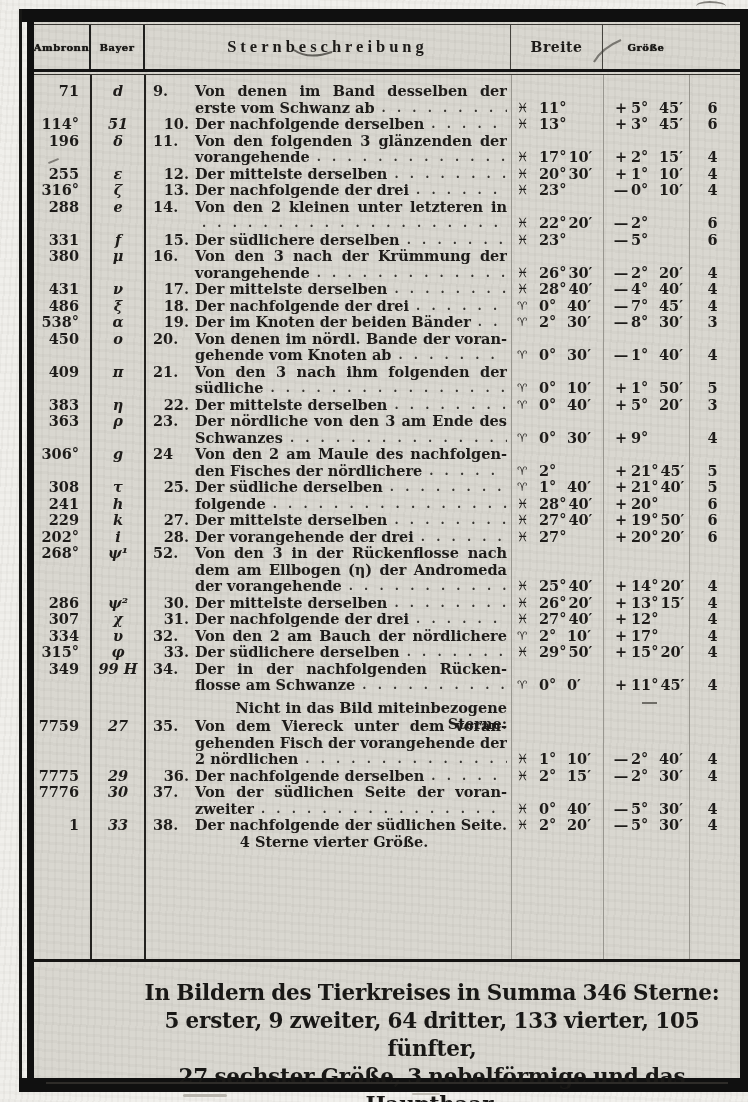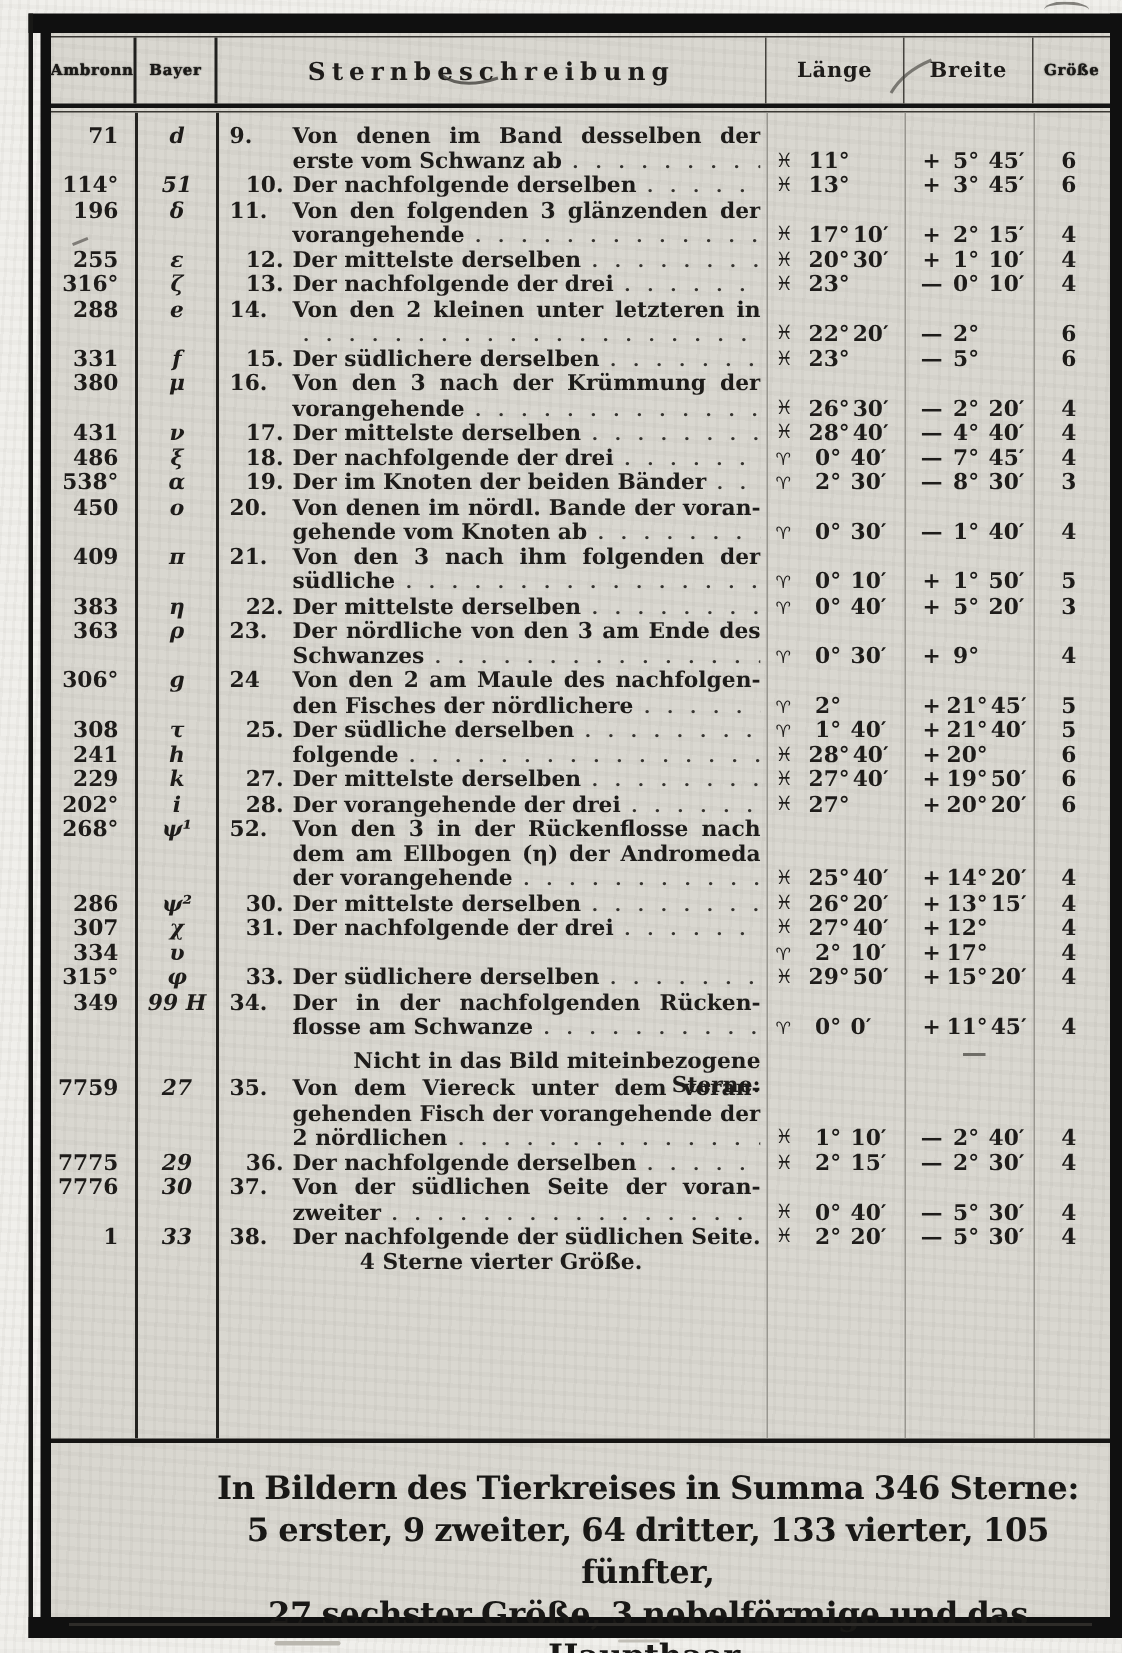--- a/index.html
+++ b/index.html
@@ -25,21 +25,21 @@
   .paper{position:absolute;left:15px;top:13px;width:706px;height:1056px;background:#d9d7d0;
     background-image:
       repeating-linear-gradient(91deg, rgba(90,86,78,.045) 0 2px, transparent 2px 7px),
       repeating-linear-gradient(4deg, rgba(90,86,78,.04) 0 3px, transparent 3px 9px);
   }
   
   .thead{display:grid;grid-template-columns:57px 54px 366px 92px 86px 51px;
     height:44px;align-items:center;border-top:1px solid #3c3a36;margin-top:2px;}
   .th{font-weight:bold;text-align:center;height:100%;display:flex;align-items:center;justify-content:center;}
   .th-small{font-size:10px;letter-spacing:.5px;color:#1b1a18;text-shadow:0 0 1px #33312d,0 0 .5px #33312d;}
-  .th-main{font-size:16.5px;letter-spacing:4px;}
+  .th-main{font-size:16.5px;letter-spacing:4px;font-family:Liberation Serif, serif;}
   .th-mid{font-size:14px;letter-spacing:.5px;}
   .bdark{border-right:2px solid #20201e;}
   .bthin{border-right:1px solid #45433e;}
   .rule-thick{height:3px;background:#141414;}
   .rule-gap{height:2px;}
   .rule-thin{height:1px;background:#3a3833;}
   
   .tbody{position:relative;height:884px;overflow:hidden;padding-top:8px;box-sizing:border-box;}
   .vdiv{position:absolute;top:0;bottom:0;}
   .vd1{left:56px;width:2px;background:#23221f;}
@@ -56,21 +56,21 @@
   .c-brt{grid-column:5;align-self:end;display:flex;height:16.5px;line-height:16.5px;padding-left:8px;}
   .c-grs{grid-column:6;align-self:end;text-align:center;height:16.5px;line-height:16.5px;padding-right:4px;}
   .vf .c-lng,.vf .c-brt,.vf .c-grs{align-self:start;}
   .dline{display:flex;height:16.5px;line-height:16.5px;white-space:nowrap;overflow:hidden;}
   .dline.jst{display:block;text-align:justify;text-align-last:justify;white-space:normal;}
   .num{display:inline-block;flex:0 0 36px;width:36px;text-align:right;margin-right:6px;}
   .dline.cont{padding-left:42px;}
   .lead{flex:1 1 auto;overflow:hidden;letter-spacing:3.5px;padding-left:7px;color:#35332f;font-size:12px;}
   .zsign{flex:0 0 22px;font-family:"DejaVu Sans",sans-serif;font-size:13px;}
   .zsign.sA{font-size:11.5px;}
-  .vd-deg{flex:0 0 26px;text-align:center;}
+  .vd-deg{flex:0 0 26px;text-align:left;}
   .vm-min{padding-left:2px;}
   .bsn{flex:0 0 20px;text-align:center;}
   .sumline{height:16.5px;line-height:16.5px;text-align:center;padding-left:28px;}
   .heading{height:16.5px;line-height:16.5px;text-align:right;padding-left:20px;margin-top:6px;margin-bottom:2px;}
   .tailline{height:16.5px;line-height:16.5px;text-align:center;padding-left:8px;}
   .stray{position:absolute;left:608px;top:8px;width:15px;height:2px;background:#6e6c66;}
   
   .botrule{height:3px;background:#151413;}
   .fbox{position:relative;height:114px;}
   .ftext{margin-top:17px;margin-left:96px;margin-right:6px;text-align:center;
@@ -96,21 +96,20 @@
   <div class="bar-left-thick"></div>
   <div class="bar-right"></div>
   <div class="bar-bottom"></div>
 
   <div class="paper">
 
     <div class="thead">
       <div class="th th-small bdark">Ambronn</div>
       <div class="th th-small bdark">Bayer</div>
       <div class="th th-main bthin">Sternbeschreibung</div>
-      <div class="th th-mid bthin">Länge</div>
       <div class="th th-mid bthin">Breite</div>
       <div class="th th-small">Größe</div>
     </div>
     <div class="rule-thick"></div>
     <div class="rule-gap"></div>
     <div class="rule-thin"></div>
 
     <div class="tbody">
       <div class="vdiv vd1"></div>
       <div class="vdiv vd2"></div>
@@ -618,20 +617,23 @@
           <div class="c-brt">
             <span class="bsn">+</span>
             <span class="vd-deg">12°</span>
             <span class="vm-min"></span>
           </div>
           <div class="c-grs">4</div>
         </div>
         <div class="entry">
           <div class="c-amb">334</div>
           <div class="c-bay">υ</div>
+          <div class="c-desc">
+            <div class="dline jst"><div class="num">32.</div><span>Von den 2 am Bauch der nördlichere</span></div>
+          </div>
           <div class="c-lng">
             <span class="zsign sA">♈</span>
             <span class="vd-deg">2°</span>
             <span class="vm-min">10′</span>
           </div>
           <div class="c-brt">
             <span class="bsn">+</span>
             <span class="vd-deg">17°</span>
             <span class="vm-min"></span>
           </div>

